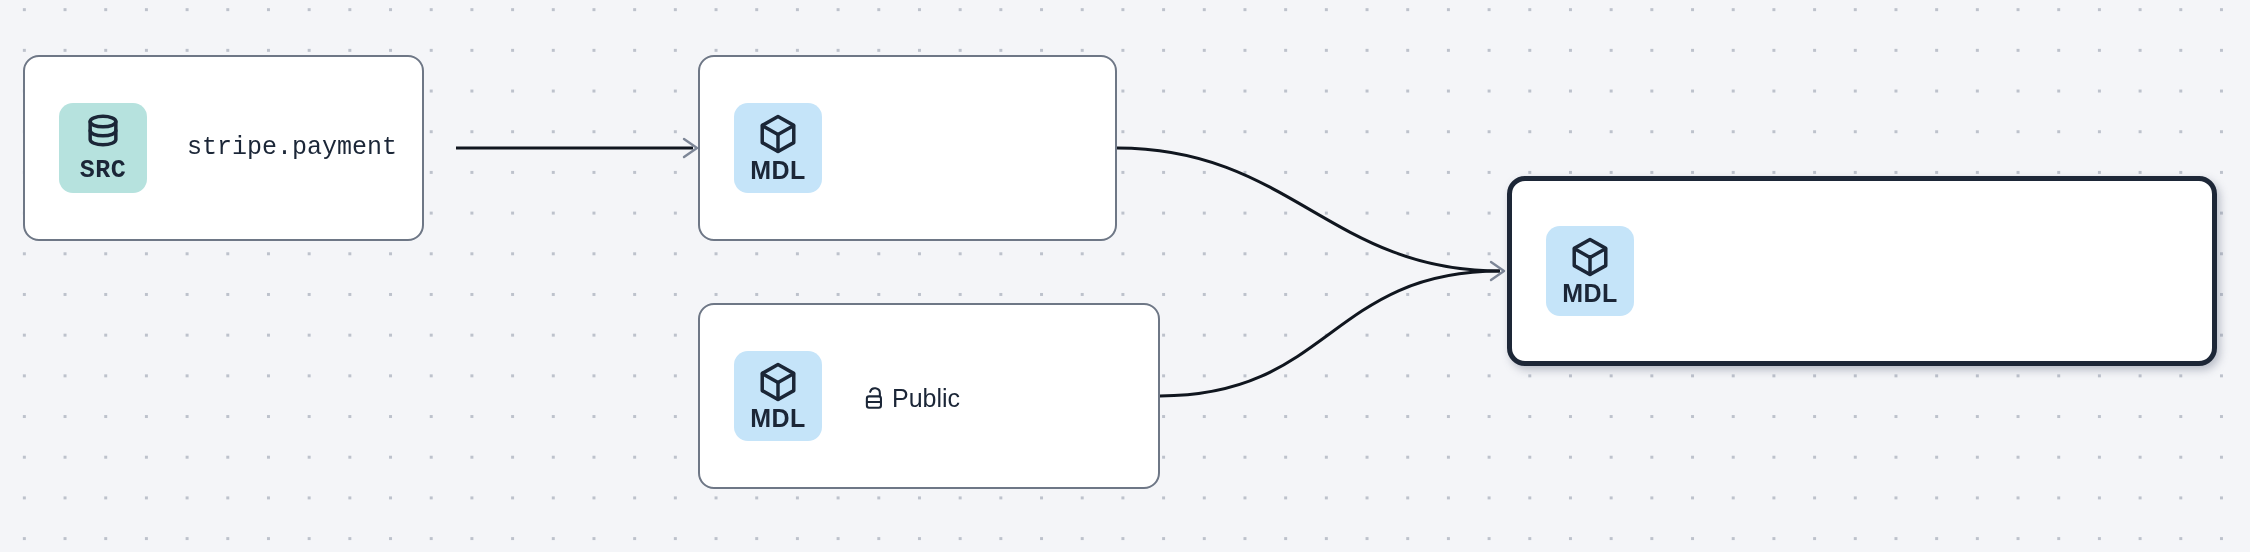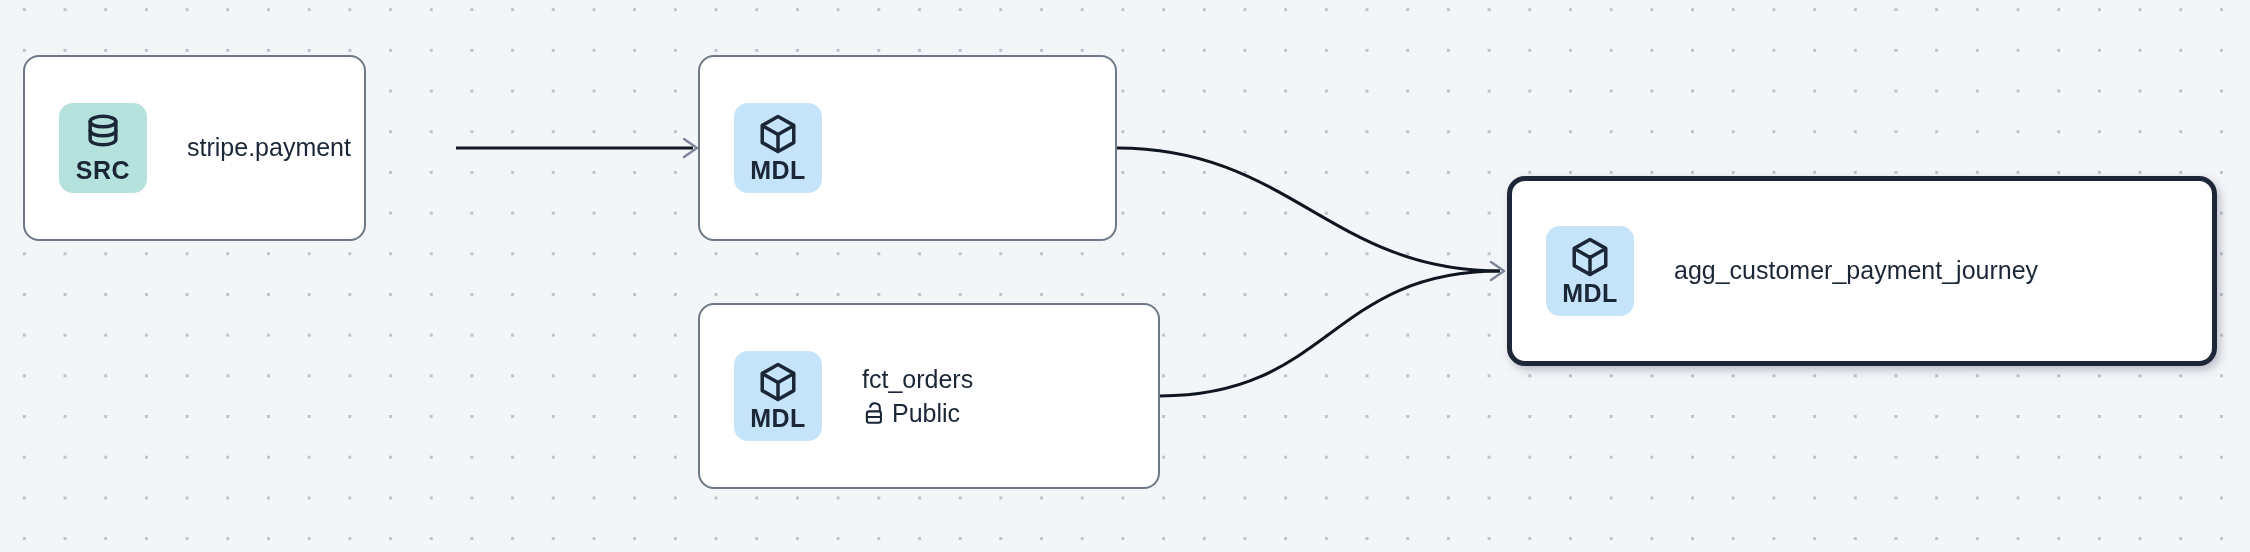--- a/index.html
+++ b/index.html
@@ -47,21 +47,21 @@
 <div class="canvas">
 
   <svg class="edges" width="2250" height="552" viewBox="0 0 2250 552">
     <path class="edge" d="M456,148 H693"></path>
     <polyline class="arrowhead" points="684,139 697,148 684,157"></polyline>
     <path class="edge" d="M1117,148 C1290,148 1330,271 1500,271"></path>
     <path class="edge" d="M1160,396 C1330,396 1330,271 1500,271"></path>
     <polyline class="arrowhead" points="1491,262 1504,271 1491,280"></polyline>
   </svg>
 
-  <div class="node" style="left:23px;top:55px;width:343px;height:186px;">
+  <div class="node" style="left:23px;top:55px;width:401px;height:186px;font-family:Liberation Mono, monospace;">
     <div class="badge" style="background:#b6e2de;">
       <svg viewBox="0 0 24 24">
         <ellipse class="glyph" cx="12" cy="5.2" rx="7" ry="2.9"></ellipse>
         <path class="glyph" d="M5 5.2v4.9c0 1.6 3.13 2.9 7 2.9s7-1.3 7-2.9V5.2"></path>
         <path class="glyph" d="M5 10.1v4.9c0 1.6 3.13 2.9 7 2.9s7-1.3 7-2.9v-4.9"></path>
       </svg>
       <span class="badge-label">SRC</span>
     </div>
     <div class="node-text">
       <span class="title">stripe.payment</span>
@@ -82,39 +82,35 @@
   <div class="node" style="left:698px;top:303px;width:462px;height:186px;">
     <div class="badge" style="background:#c5e4f9;">
       <svg viewBox="0 0 24 24">
         <path class="glyph" d="M12 2.4 20.6 7.3 V16.7 L12 21.6 L3.4 16.7 V7.3 Z"></path>
         <path class="glyph" d="M3.6 7.5 12 12.3 20.4 7.5"></path>
         <path class="glyph" d="M12 12.3 V21.4"></path>
       </svg>
       <span class="badge-label">MDL</span>
     </div>
     <div class="node-text">
-      <span class="title">fct_orders</span>
       <span class="meta-row">
         <svg viewBox="0 0 24 24">
           <rect class="glyph" x="4.5" y="10.5" width="13" height="10.5" rx="2"></rect>
           <path class="glyph" d="M4.5 15.7 h13"></path>
           <path class="glyph" d="M16.5 10.2 V7.6 a4.6 4.6 0 0 0 -9 -1.3"></path>
         </svg>
         <span class="meta-label">Public</span>
       </span>
     </div>
   </div>
 
   <div class="node selected" style="left:1507px;top:176px;width:710px;height:190px;">
     <div class="badge" style="background:#c5e4f9;">
       <svg viewBox="0 0 24 24">
         <path class="glyph" d="M12 2.4 20.6 7.3 V16.7 L12 21.6 L3.4 16.7 V7.3 Z"></path>
         <path class="glyph" d="M3.6 7.5 12 12.3 20.4 7.5"></path>
         <path class="glyph" d="M12 12.3 V21.4"></path>
       </svg>
       <span class="badge-label">MDL</span>
     </div>
-    <div class="node-text">
-      <span class="title">agg_customer_payment_journey</span>
-    </div>
   </div>
 
 </div>
 
 </body></html>

